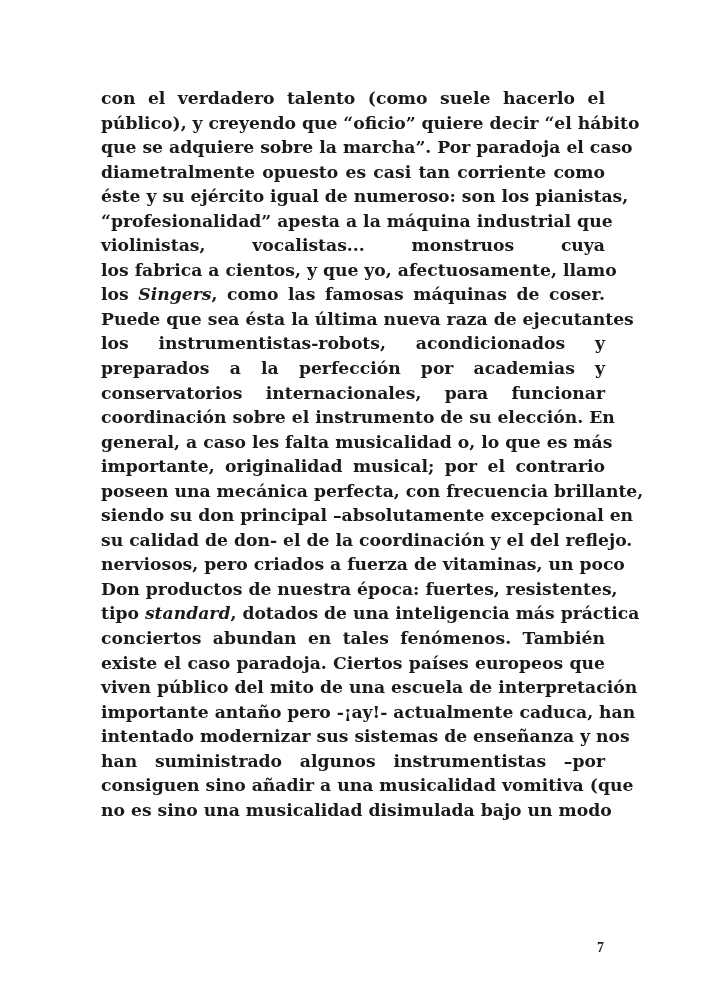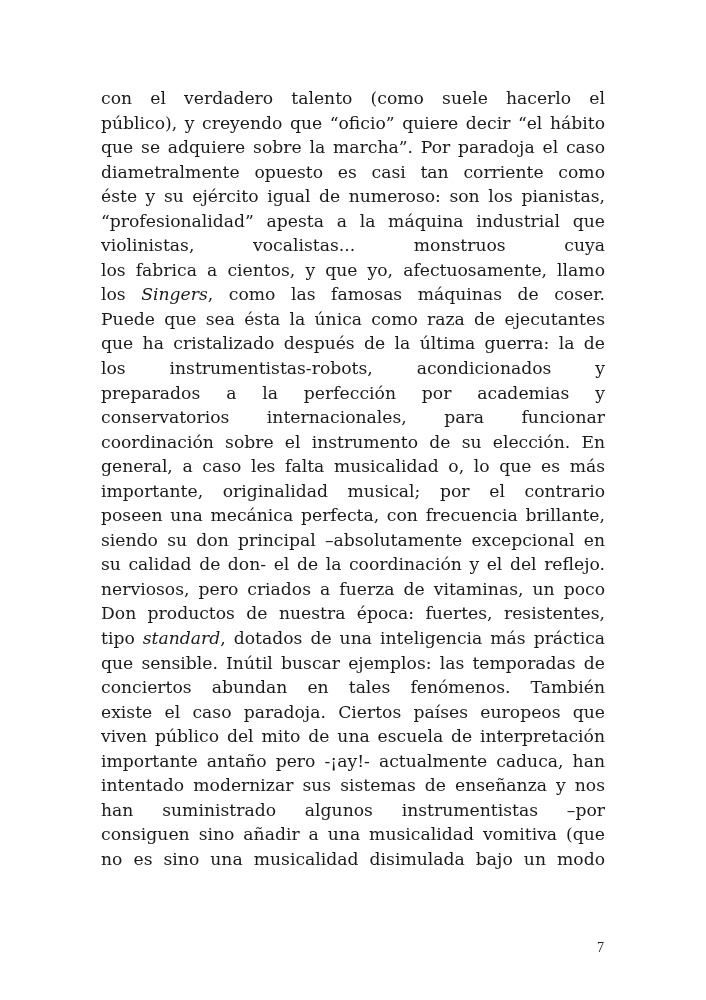--- a/index.html
+++ b/index.html
@@ -1,18 +1,18 @@
 <!DOCTYPE html>
 <html><head>
 <meta charset="utf-8">
 <style>
   html, body { margin: 0; padding: 0; background: #ffffff; }
   body { width: 706px; height: 1000px; position: relative; overflow: hidden; }
   .page {
-    position: absolute; left: 0; top: 0; width: 706px; height: 1000px; background: #fff;
+    position: absolute; left: 0; top: 0; width: 706px; height: 1000px; background: #fff; font-weight: bold;
   }
   .text-block {
     position: absolute;
     left: 101px;
     top: 86px;
     width: 504px;
     font-family: "DejaVu Serif", "Liberation Serif", serif;
     font-size: 17.2px;
     line-height: 24.55px;
     color: #1a1a1a;
@@ -44,35 +44,33 @@
   <div class="text-block" id="text-block">
       <div class="line"><span>con el verdadero talento (como suele hacerlo el</span></div>
       <div class="line"><span>público), y creyendo que “oficio” quiere decir “el hábito</span></div>
       <div class="line"><span>que se adquiere sobre la marcha”.  Por paradoja el caso</span></div>
       <div class="line"><span>diametralmente opuesto es casi tan corriente como</span></div>
       <div class="line"><span>éste y su ejército igual de numeroso: son los pianistas,</span></div>
       <div class="line"><span>“profesionalidad” apesta a la máquina industrial que</span></div>
       <div class="line"><span>violinistas, vocalistas... monstruos cuya</span></div>
       <div class="line"><span>los fabrica a cientos, y que yo, afectuosamente, llamo</span></div>
       <div class="line"><span>los </span><i>Singers</i><span>, como las famosas máquinas de coser.</span></div>
-      <div class="line"><span>Puede que sea ésta la única como raza de ejecutantes</span></div>
-      <div class="line"><span>que ha cristalizado después de la última guerra: la de</span></div>
+      <div class="line"><span>Puede que sea ésta la última nueva raza de ejecutantes</span></div>
       <div class="line"><span>los instrumentistas-robots, acondicionados y</span></div>
       <div class="line"><span>preparados a la perfección por academias y</span></div>
       <div class="line"><span>conservatorios internacionales, para funcionar</span></div>
       <div class="line"><span>coordinación sobre el instrumento de su elección. En</span></div>
       <div class="line"><span>general, a caso les falta musicalidad o, lo que es más</span></div>
       <div class="line"><span>importante, originalidad musical; por el contrario</span></div>
       <div class="line"><span>poseen una mecánica perfecta, con frecuencia brillante,</span></div>
       <div class="line"><span>siendo su don principal –absolutamente excepcional en</span></div>
       <div class="line"><span>su calidad de don- el de la coordinación y el del reflejo.</span></div>
       <div class="line"><span>nerviosos, pero criados a fuerza de vitaminas, un poco</span></div>
       <div class="line"><span>Don productos de nuestra época: fuertes, resistentes,</span></div>
       <div class="line"><span>tipo </span><i>standard</i><span>, dotados de una inteligencia más práctica</span></div>
-      <div class="line"><span>que sensible. Inútil buscar ejemplos: las temporadas de</span></div>
       <div class="line"><span>conciertos abundan en tales fenómenos. También</span></div>
       <div class="line"><span>existe el caso paradoja. Ciertos países europeos que</span></div>
       <div class="line"><span>viven público del mito de una escuela de interpretación</span></div>
       <div class="line"><span>importante antaño pero -¡ay!- actualmente caduca, han</span></div>
       <div class="line"><span>intentado modernizar sus sistemas de enseñanza y nos</span></div>
       <div class="line"><span>han suministrado algunos instrumentistas –por</span></div>
       <div class="line"><span>consiguen sino añadir a una musicalidad vomitiva (que</span></div>
       <div class="line"><span>no es sino una musicalidad disimulada bajo un modo</span></div>
     </div>
   <div class="page-number">7</div>

